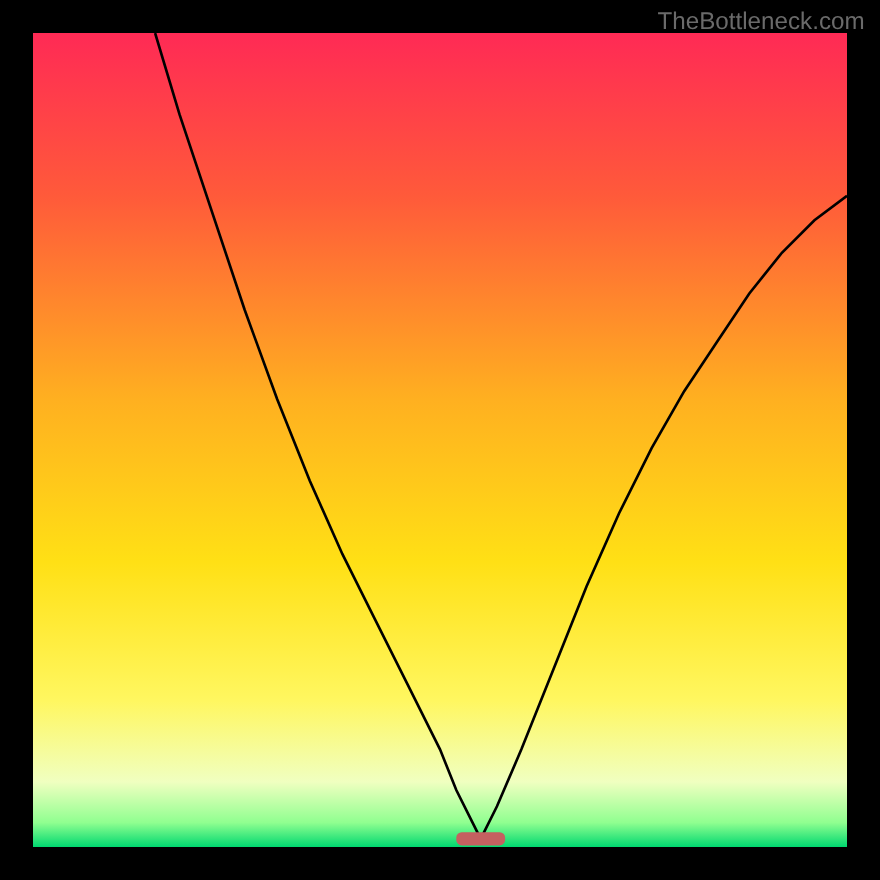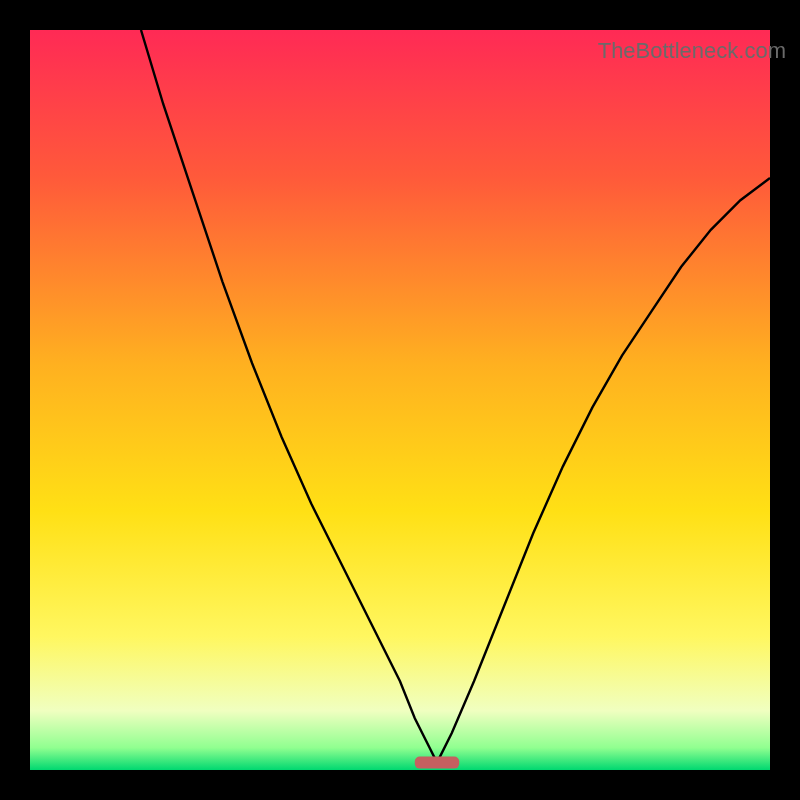--- a/index.html
+++ b/index.html
@@ -18,21 +18,20 @@
     background: #000;
   }
   .watermark {
     position: absolute;
     top: 6px;
     right: 14px;
     color: #6a6a6a;
     font-size: 22px;
     font-weight: 500;
     z-index: 10;
-    margin-top: 32px;
   }
   .plot {
     position: absolute;
     left: 30px;
     top: 30px;
     width: 740px;
     height: 740px;
     display: block;
   }
 </style>

